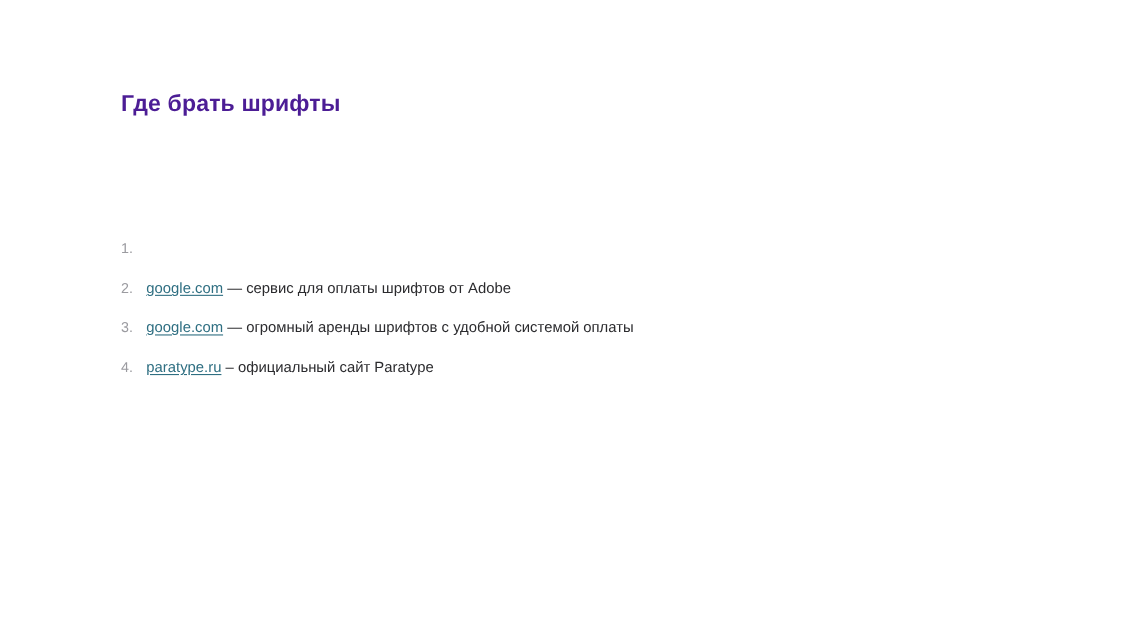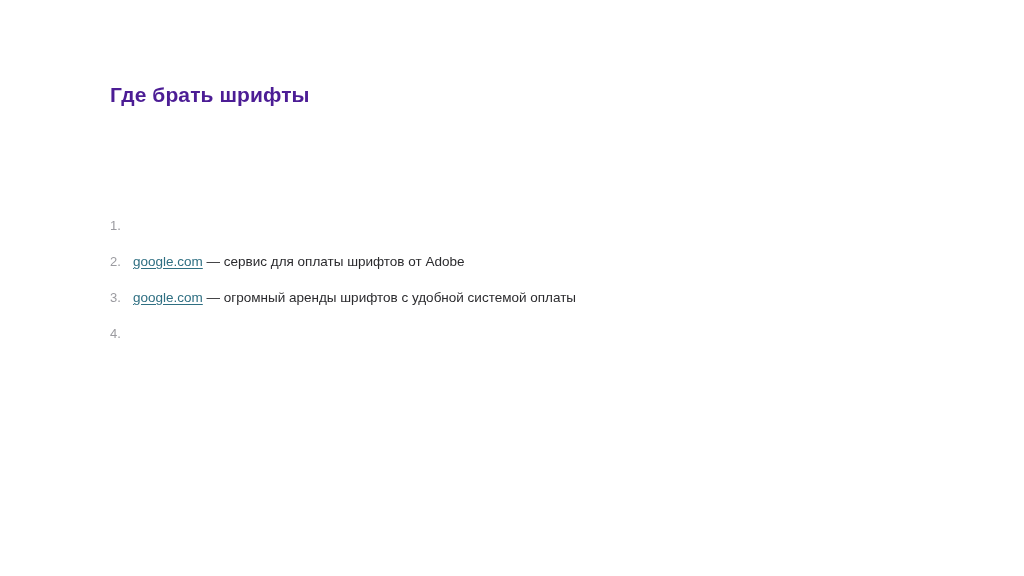--- a/index.html
+++ b/index.html
@@ -84,17 +84,18 @@
       <span><a class="item-link" href="#">google.com</a><span class="item-desc"> — сервис для оплаты шрифтов от Adobe</span></span>
     </li>
 
     <li class="link-item">
       <span class="item-number">3.</span>
       <span><a class="item-link" href="#">google.com</a><span class="item-desc"> — огромный аренды шрифтов с удобной системой оплаты</span></span>
     </li>
 
     <li class="link-item">
       <span class="item-number">4.</span>
+      <span><a class="item-link" href="#">paratype.ru</a><span class="item-desc"> – официальный сайт Paratype</span></span>
     </li>
 
   </ol>
 
 </div>
 
 </body></html>

